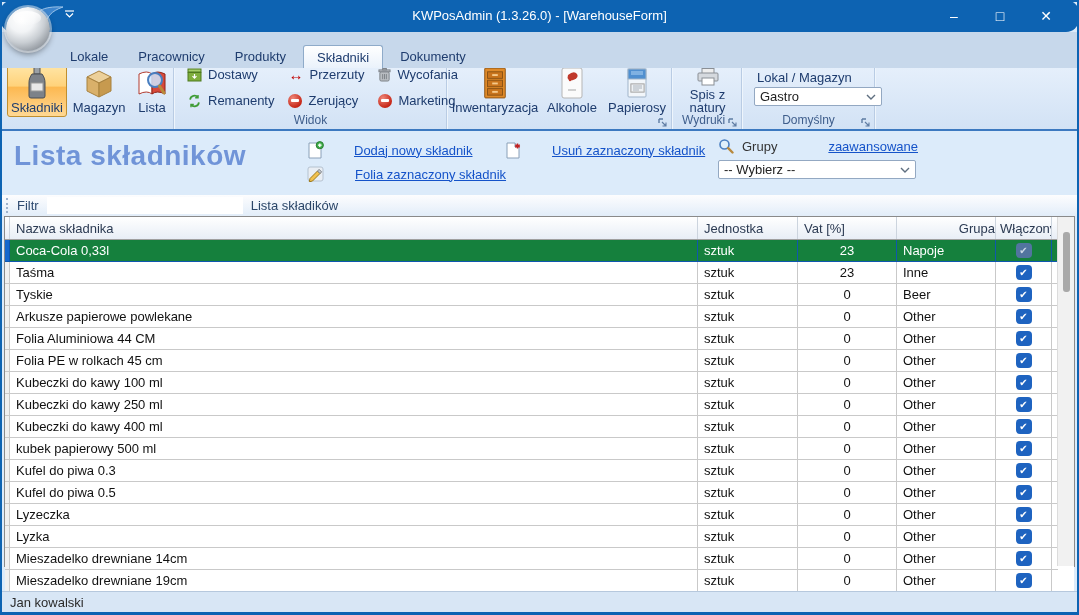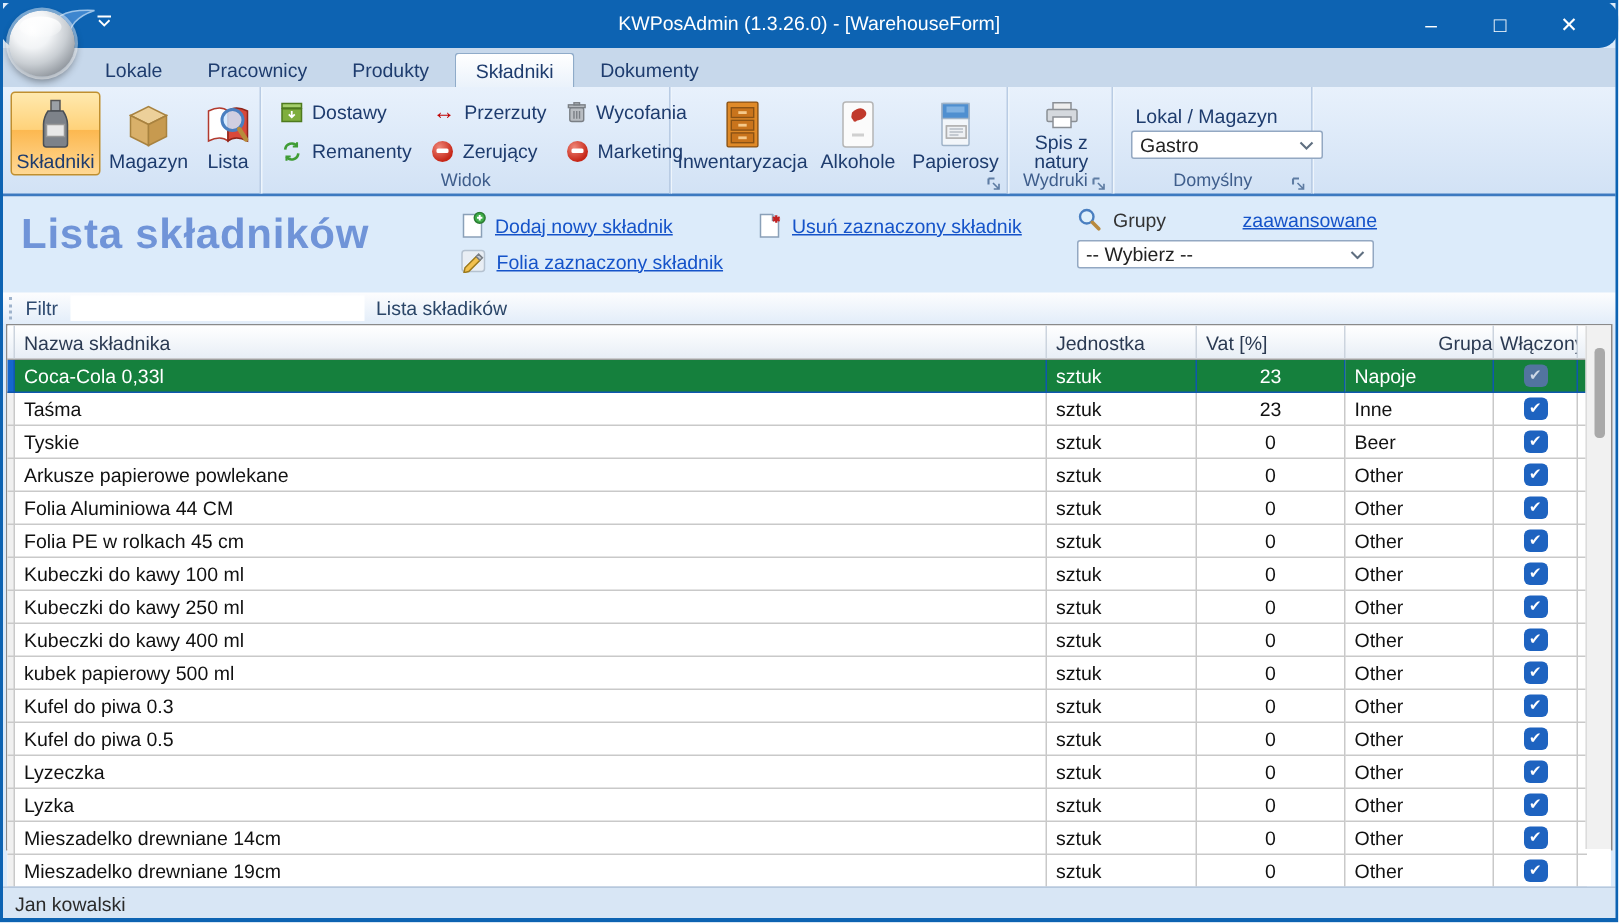--- a/index.html
+++ b/index.html
@@ -16,21 +16,21 @@
   .qat { position:absolute; left:64px; top:10px; }
 
   .orb { position:absolute; left:6px; top:7px; width:44px; height:44px; border-radius:50%; z-index:40;
     background: radial-gradient(circle at 35% 28%, #ffffff 0%, #f2f4f6 30%, #c9ced3 55%, #949aa1 78%, #cfd3d6 95%);
     box-shadow: 0 0 0 2px rgba(255,255,255,0.45), 0 3px 6px rgba(0,0,0,0.45); }
   .orb::after { content:""; position:absolute; left:7px; top:4px; width:28px; height:14px; border-radius:50%;
     background:linear-gradient(rgba(255,255,255,0.95), rgba(255,255,255,0.1)); }
   .swoosh { position:absolute; left:32px; top:4px; z-index:35; }
 
   
-  .tabrow { position:absolute; left:2px; top:32px; width:1075px; height:26px; background:#c7d8eb; display:flex; align-items:flex-end; padding-left:55px; z-index:20; }
+  .tabrow { position:absolute; left:2px; top:32px; width:1075px; height:36px; background:#c7d8eb; display:flex; align-items:flex-end; padding-left:55px; z-index:20; }
   .tab { height:23px; padding:4px 13px 0; font-size:13px; color:#1e3c6e; margin-right:4px; }
   .tab.active { background:linear-gradient(#ffffff,#eaf2fb); border:1px solid #8fabc9; border-bottom:none; border-radius:3px 3px 0 0; }
 
   
   .ribbon { position:absolute; left:2px; top:58px; width:1075px; height:73px;
     background:linear-gradient(#e8f1fc,#d2e2f5); border-bottom:2px solid #3c79c0; }
   .rgroup { position:absolute; top:0; height:71px; border-right:1px solid #b9cce4; box-shadow:1px 0 0 #eef5fc; }
   .ga { left:2px; width:170px; }  .gb { left:173px; width:272px; }  .gc { left:446px; width:224px; }
   .gw { left:671px; width:69px; } .gd { left:741px; width:132px; border-right:1px solid #b9cce4; }
   .gfooter { position:absolute; left:0; right:0; bottom:1px; height:14px; font-size:12px; color:#3f5e8c; text-align:center; line-height:13px; }
@@ -50,21 +50,21 @@
   .minuscircle::after { content:""; position:absolute; left:3px; top:5.5px; width:8px; height:3px; background:#fff; border-radius:1px; }
 
   .dlabel { font-size:13px; color:#1e3c6e; padding:12px 0 2px 14px; }
   .combo { background:#fff; border:1px solid #93a8c2; border-radius:2px; height:19px; display:flex; align-items:center; justify-content:space-between; padding:0 5px; font-size:13px; color:#222; }
   .gd .combo { margin-left:11px; width:128px; }
 
   
   .pageheader { position:absolute; left:2px; top:131px; width:1075px; height:64px; background:#dcebfa; }
   .ptitle { position:absolute; left:12px; top:9px; font-size:28px; font-weight:bold; color:#7094d8; letter-spacing:0.5px; }
   .linkrow { display:flex; align-items:center; gap:6px; height:20px; margin-bottom:4px; }
-  .linkrow a { font-size:13px; color:#1553c9; text-decoration:underline; cursor:pointer; white-space:nowrap; }
+  .linkrow a { font-size:13px; color:#1553c9; text-decoration:underline; cursor:pointer; white-space:nowrap;margin-left:24px; }
   .lc1 { position:absolute; left:305px; top:9px; }
   .lc2 { position:absolute; left:503px; top:9px; }
   .grupy { position:absolute; left:716px; top:5px; width:200px; }
   .grupyrow { display:flex; align-items:center; height:20px; margin-bottom:4px; }
   .grupylabel { font-size:13px; color:#333; margin-left:8px; }
   .adv { margin-left:auto; font-size:13px; color:#1553c9; text-decoration:underline; cursor:pointer; }
   .grupy .combo { width:198px; }
 
   
   .filterbar { position:absolute; left:2px; top:195px; width:1075px; height:21px; background:linear-gradient(#fdfdfe,#e2edf9); display:flex; align-items:center; }

